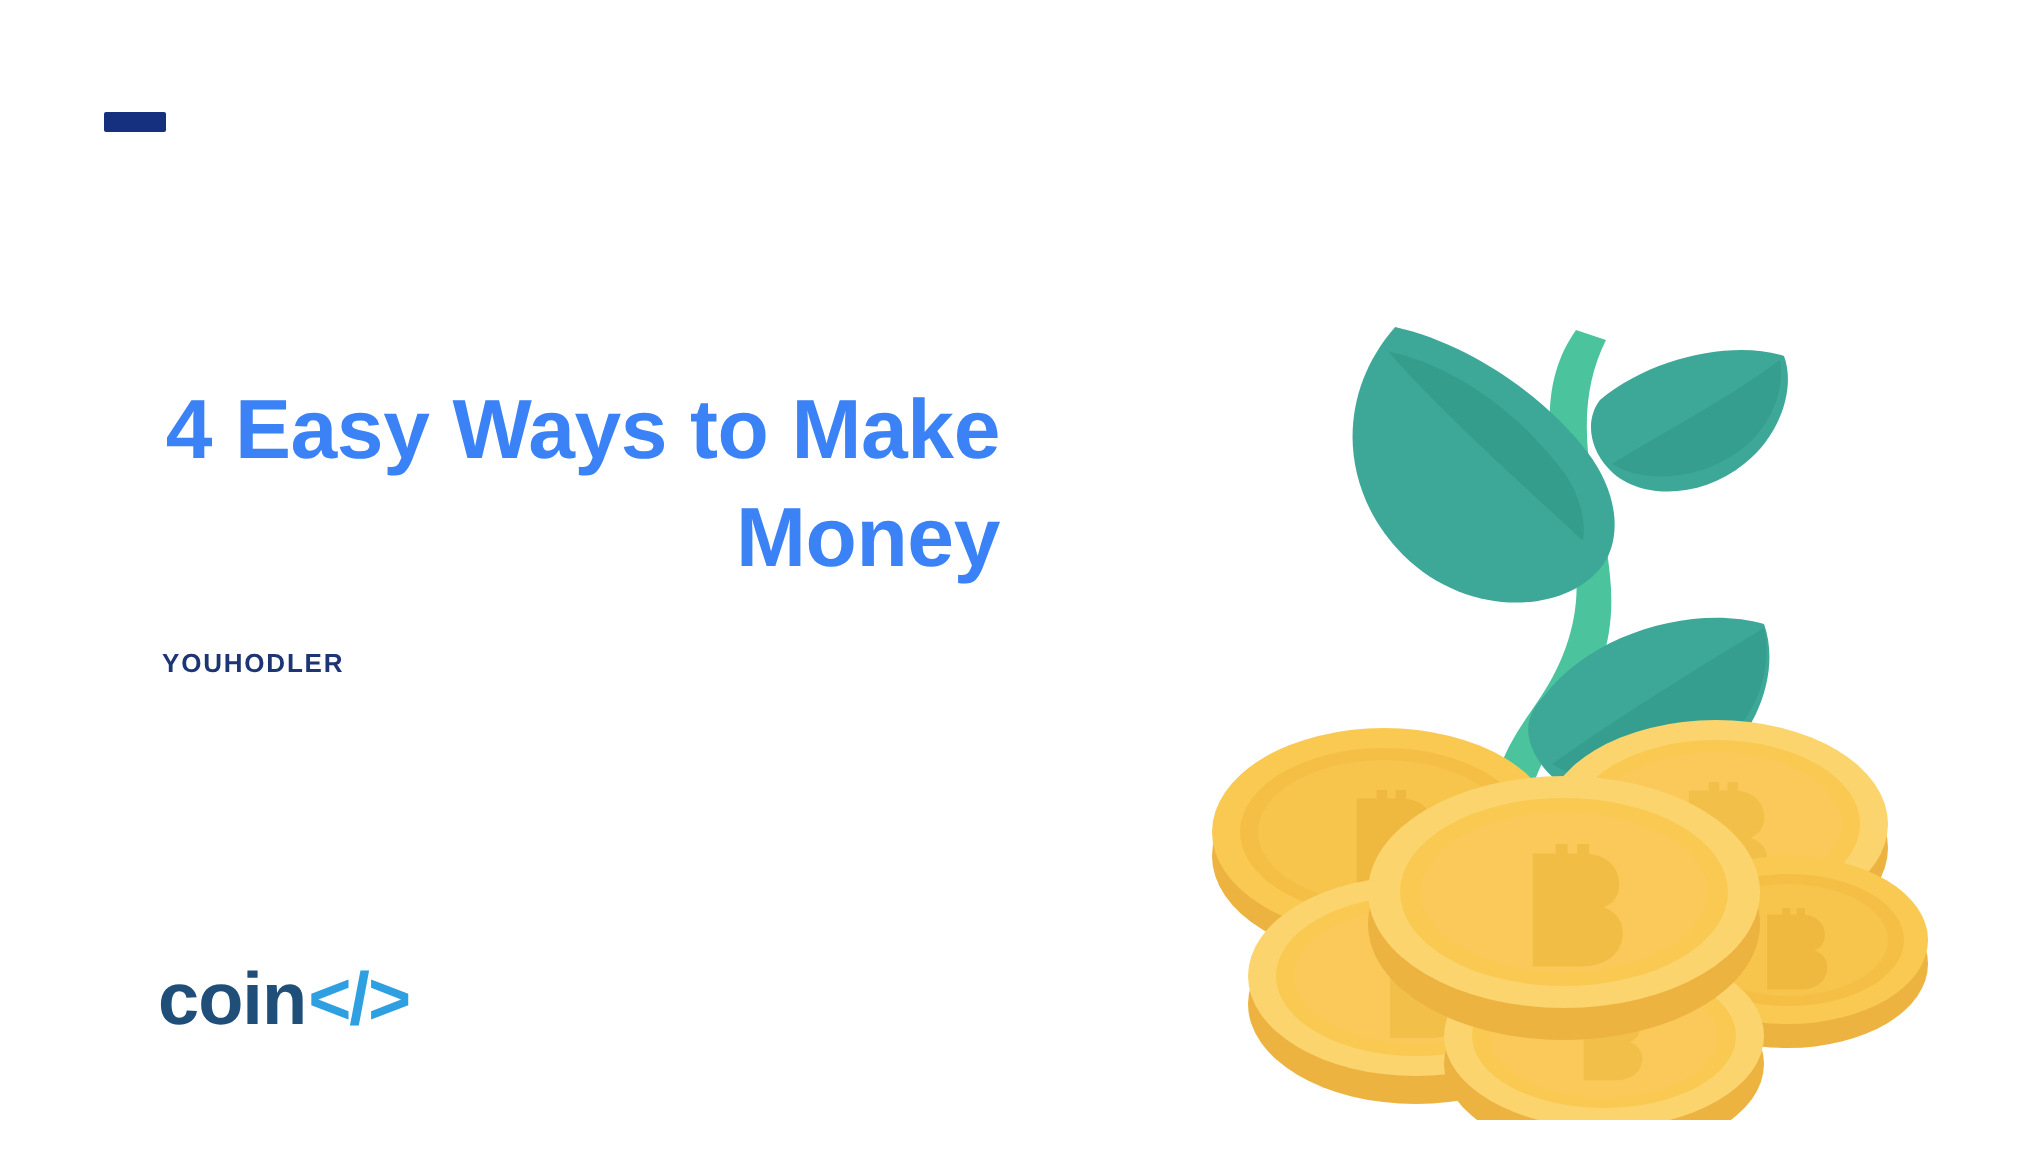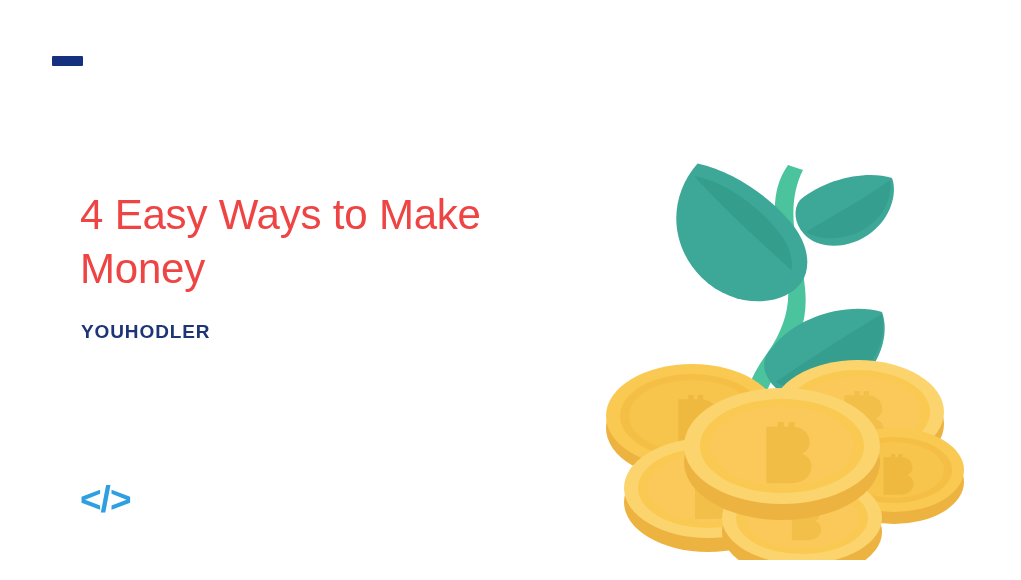--- a/index.html
+++ b/index.html
@@ -31,32 +31,33 @@
   }
 
   .headline {
     position: absolute;
     left: 80px;
     top: 188px;
     width: 420px;
     margin: 0;
     font-size: 42px;
     line-height: 54px;
-    font-weight: 400;
+    font-weight: 700;
     letter-spacing: -0.2px;
-    color: #ef4444;
+    color: #3b82f6;
     font-family: "Liberation Sans", "DejaVu Sans", sans-serif;
+    text-align: right;
   }
 
   .brand-label {
     position: absolute;
     left: 81px;
     top: 322px;
     margin: 0;
-    font-size: 19px;
+    font-size: 13px;
     line-height: 20px;
     font-weight: 700;
     letter-spacing: 0.9px;
     color: #1d3575;
   }
 
   
   .logo {
     position: absolute;
     left: 79px;
@@ -91,20 +92,21 @@
 
 <div class="canvas">
 
   <div class="accent-dash"></div>
 
   <h1 class="headline">4 Easy Ways to Make Money</h1>
 
   <div class="brand-label">YOUHODLER</div>
 
   <div class="logo">
+    <span class="logo-word">coin</span>
     <span class="logo-mark">&lt;/&gt;</span>
   </div>
 
   <div class="illustration">
     <svg viewBox="0 0 380 420" xmlns="http://www.w3.org/2000/svg" aria-hidden="true">
       <defs>
         <g id="btc-glyph">
           <path d="M -3.5 -20 L 1.5 -20 L 1.5 -15.5 L -3.5 -15.5 Z"></path>
           <path d="M 5.5 -20 L 10.5 -20 L 10.5 -15.5 L 5.5 -15.5 Z"></path>
           <path d="M -3.5 14.5 L 1.5 14.5 L 1.5 19.5 L -3.5 19.5 Z"></path>

